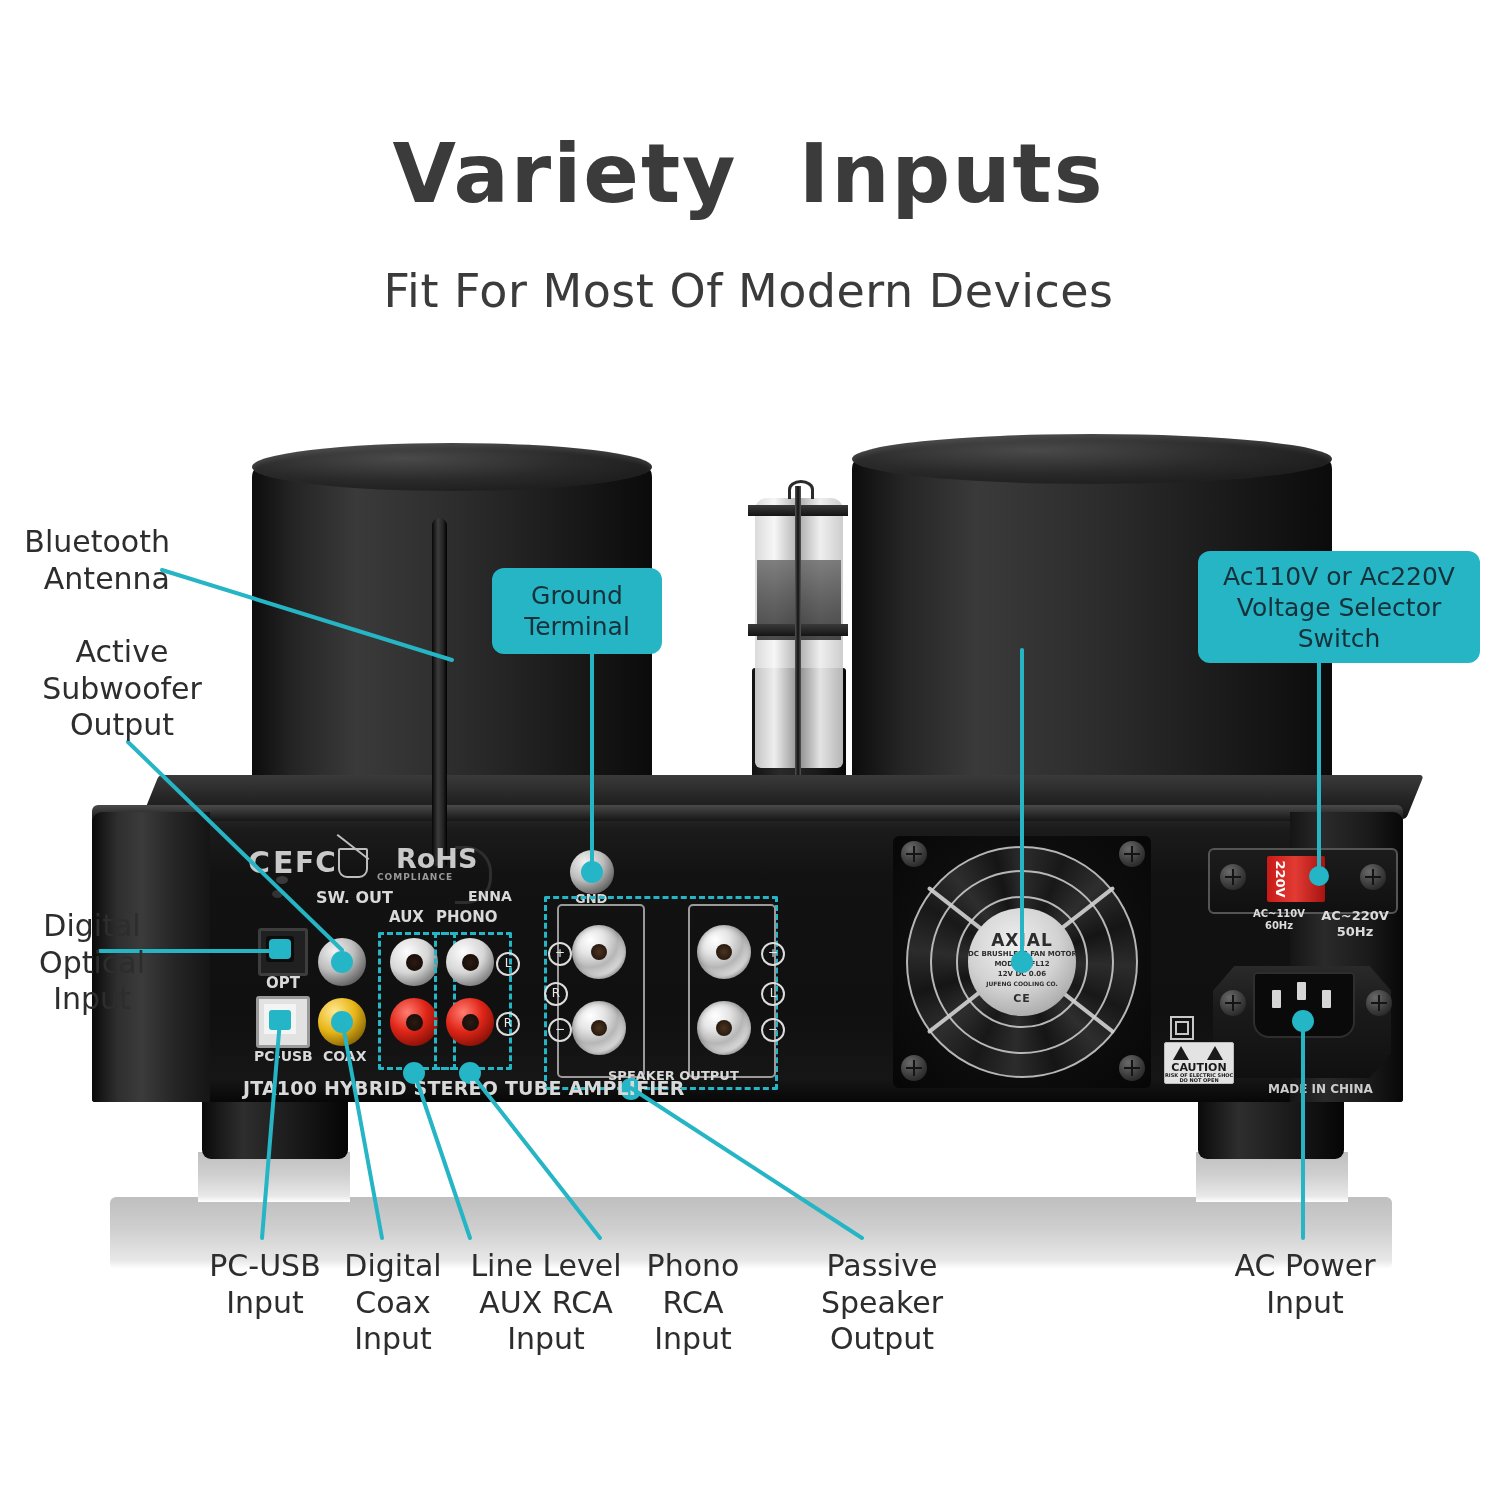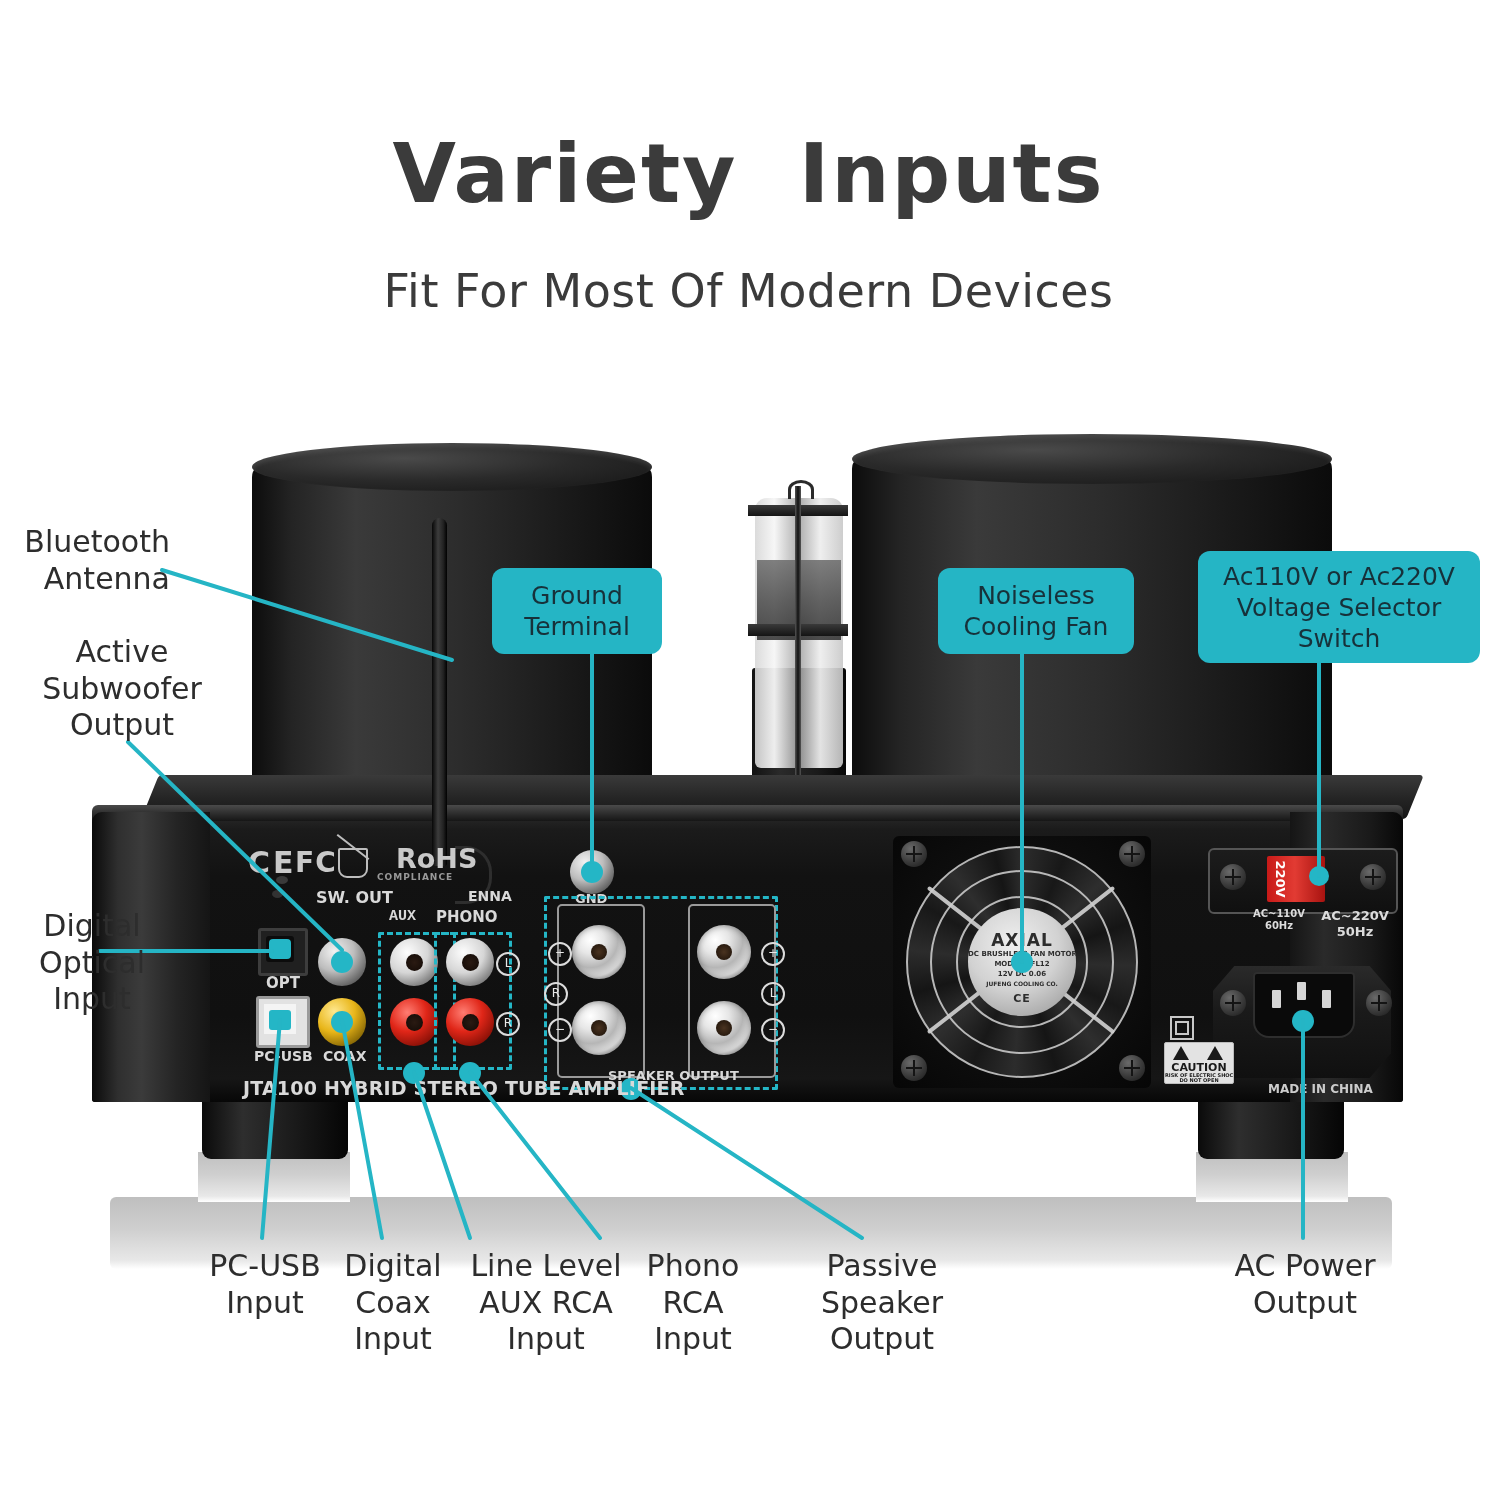--- a/index.html
+++ b/index.html
@@ -553,21 +553,21 @@
     <div class="panel-text" style="left:254px;top:1048px;font-size:14px;">PC-USB</div>
 
     <div class="panel-text" style="left:316px;top:888px;font-size:16px;">SW. OUT</div>
     <div class="sj" style="left:318px;top:938px;"></div>
     <div class="dot" style="left:331px;top:951px;width:22px;height:22px;"></div>
 
     <div class="sj sj-yellow" style="left:318px;top:998px;"></div>
     <div class="dot" style="left:331px;top:1011px;width:22px;height:22px;"></div>
     <div class="panel-text" style="left:323px;top:1048px;font-size:14px;">COAX</div>
 
-    <div class="panel-text" style="left:389px;top:908px;font-size:15px;font-family:Liberation Mono, monospace;">AUX</div>
+    <div class="panel-text" style="left:389px;top:908px;font-size:15px;">AUX</div>
     <div class="dbox" style="left:378px;top:932px;width:72px;height:132px;"></div>
     <div class="rca" style="left:390px;top:938px;">
       <div class="rca-hole"></div>
     </div>
     <div class="rca rca-red" style="left:390px;top:998px;">
       <div class="rca-hole"></div>
     </div>
     <div class="dot" style="left:403px;top:1062px;width:22px;height:22px;"></div>
 
     <div class="panel-text" style="left:436px;top:908px;font-size:15px;">PHONO</div>
@@ -688,22 +688,20 @@
       <line x1="414" y1="1072" x2="470" y2="1238"></line>
       <line x1="470" y1="1072" x2="600" y2="1238"></line>
       <line x1="631" y1="1088" x2="862" y2="1238"></line>
       <line x1="1303" y1="1020" x2="1303" y2="1238"></line>
     </g>
   </svg>
 
   <div class="callout" style="left:492px;top:568px;width:170px;height:86px;font-size:25px;">Ground
 Terminal</div>
 
-  <div class="callout" style="left:938px;top:568px;width:196px;height:86px;font-size:25px;">Noiseless
-Cooling Fan</div>
 
   <div class="callout" style="left:1198px;top:551px;width:282px;height:112px;font-size:25px;">Ac110V or Ac220V
 Voltage Selector
 Switch</div>
 
   <div class="label r" style="left:0px;top:524px;width:170px;font-size:30px;">Bluetooth
 Antenna</div>
   <div class="label l" style="left:22px;top:634px;width:200px;font-size:30px;">Active
 Subwoofer
 Output</div>
@@ -719,15 +717,15 @@
   <div class="label c" style="left:455px;top:1248px;width:182px;font-size:30px;">Line Level
 AUX RCA
 Input</div>
   <div class="label c" style="left:628px;top:1248px;width:130px;font-size:30px;">Phono
 RCA
 Input</div>
   <div class="label c" style="left:792px;top:1248px;width:180px;font-size:30px;">Passive
 Speaker
 Output</div>
   <div class="label c" style="left:1210px;top:1248px;width:190px;font-size:30px;">AC Power
-Output</div>
+Input</div>
 
 </div>
 
 </body></html>

